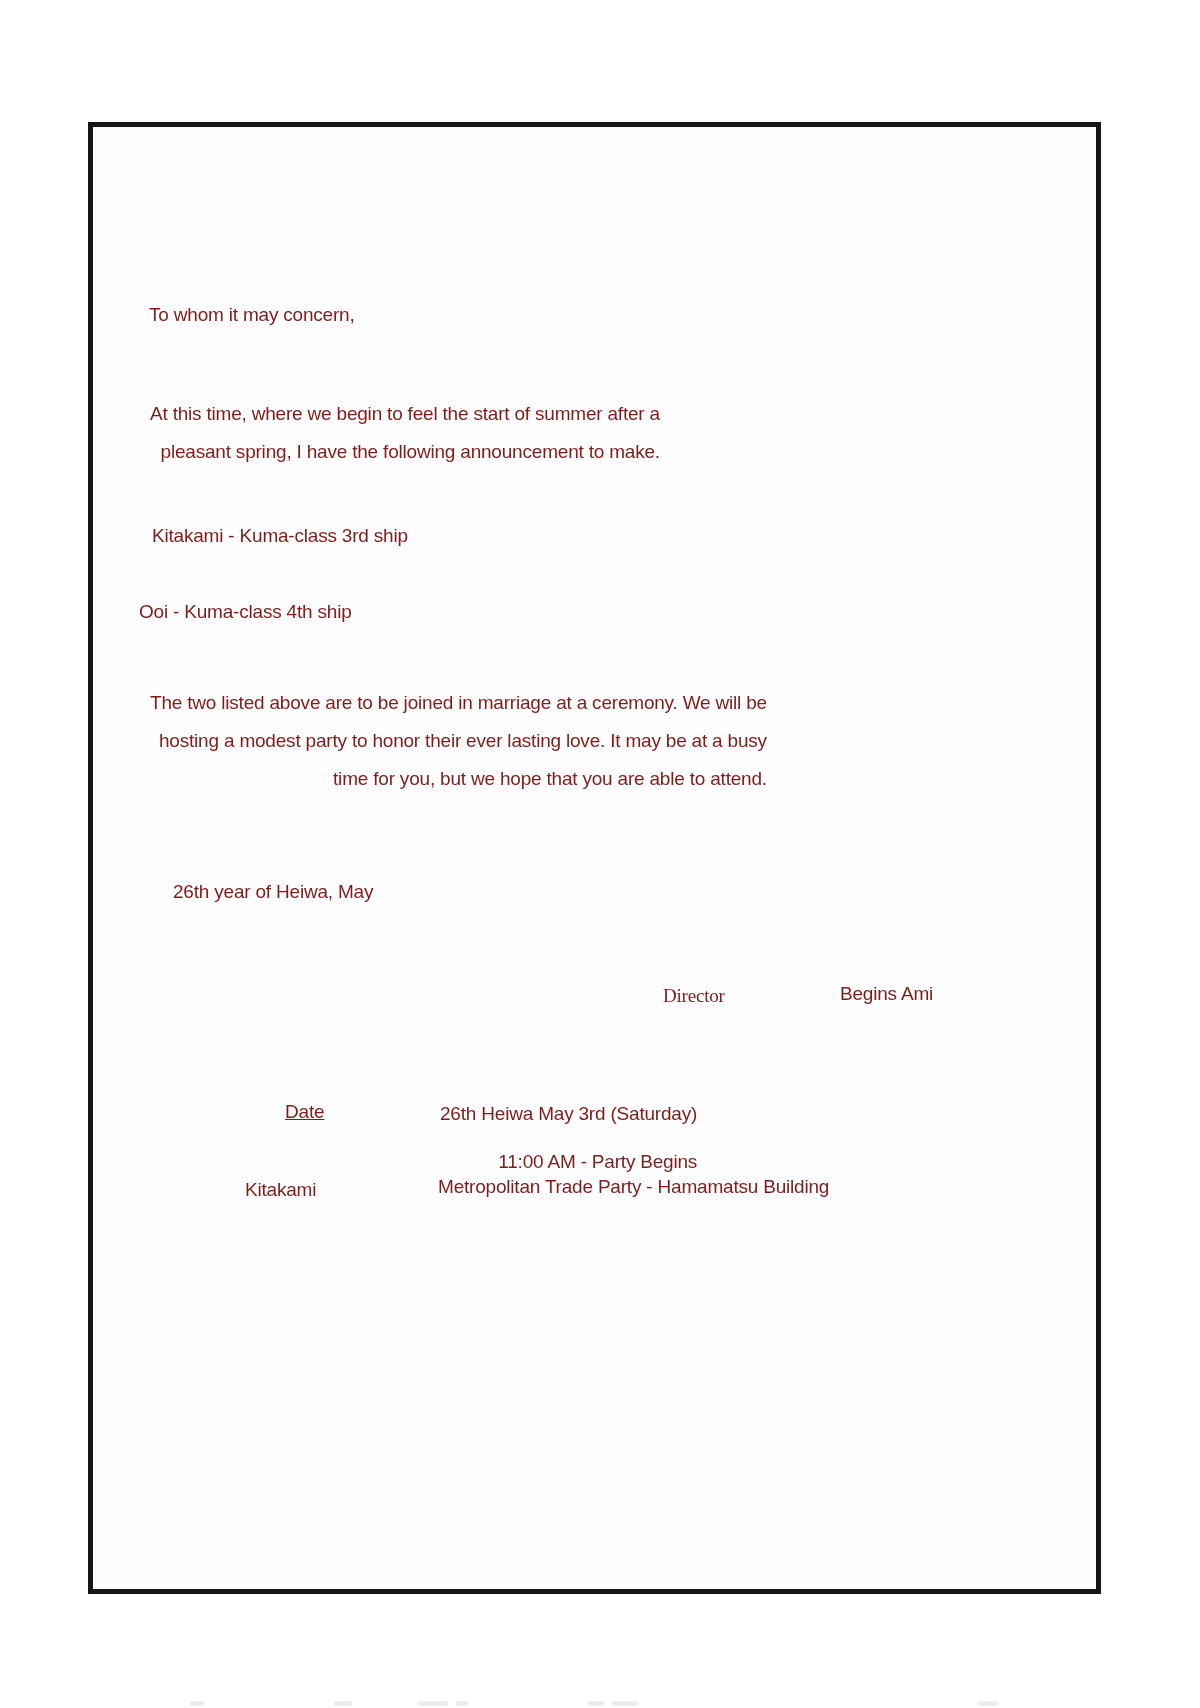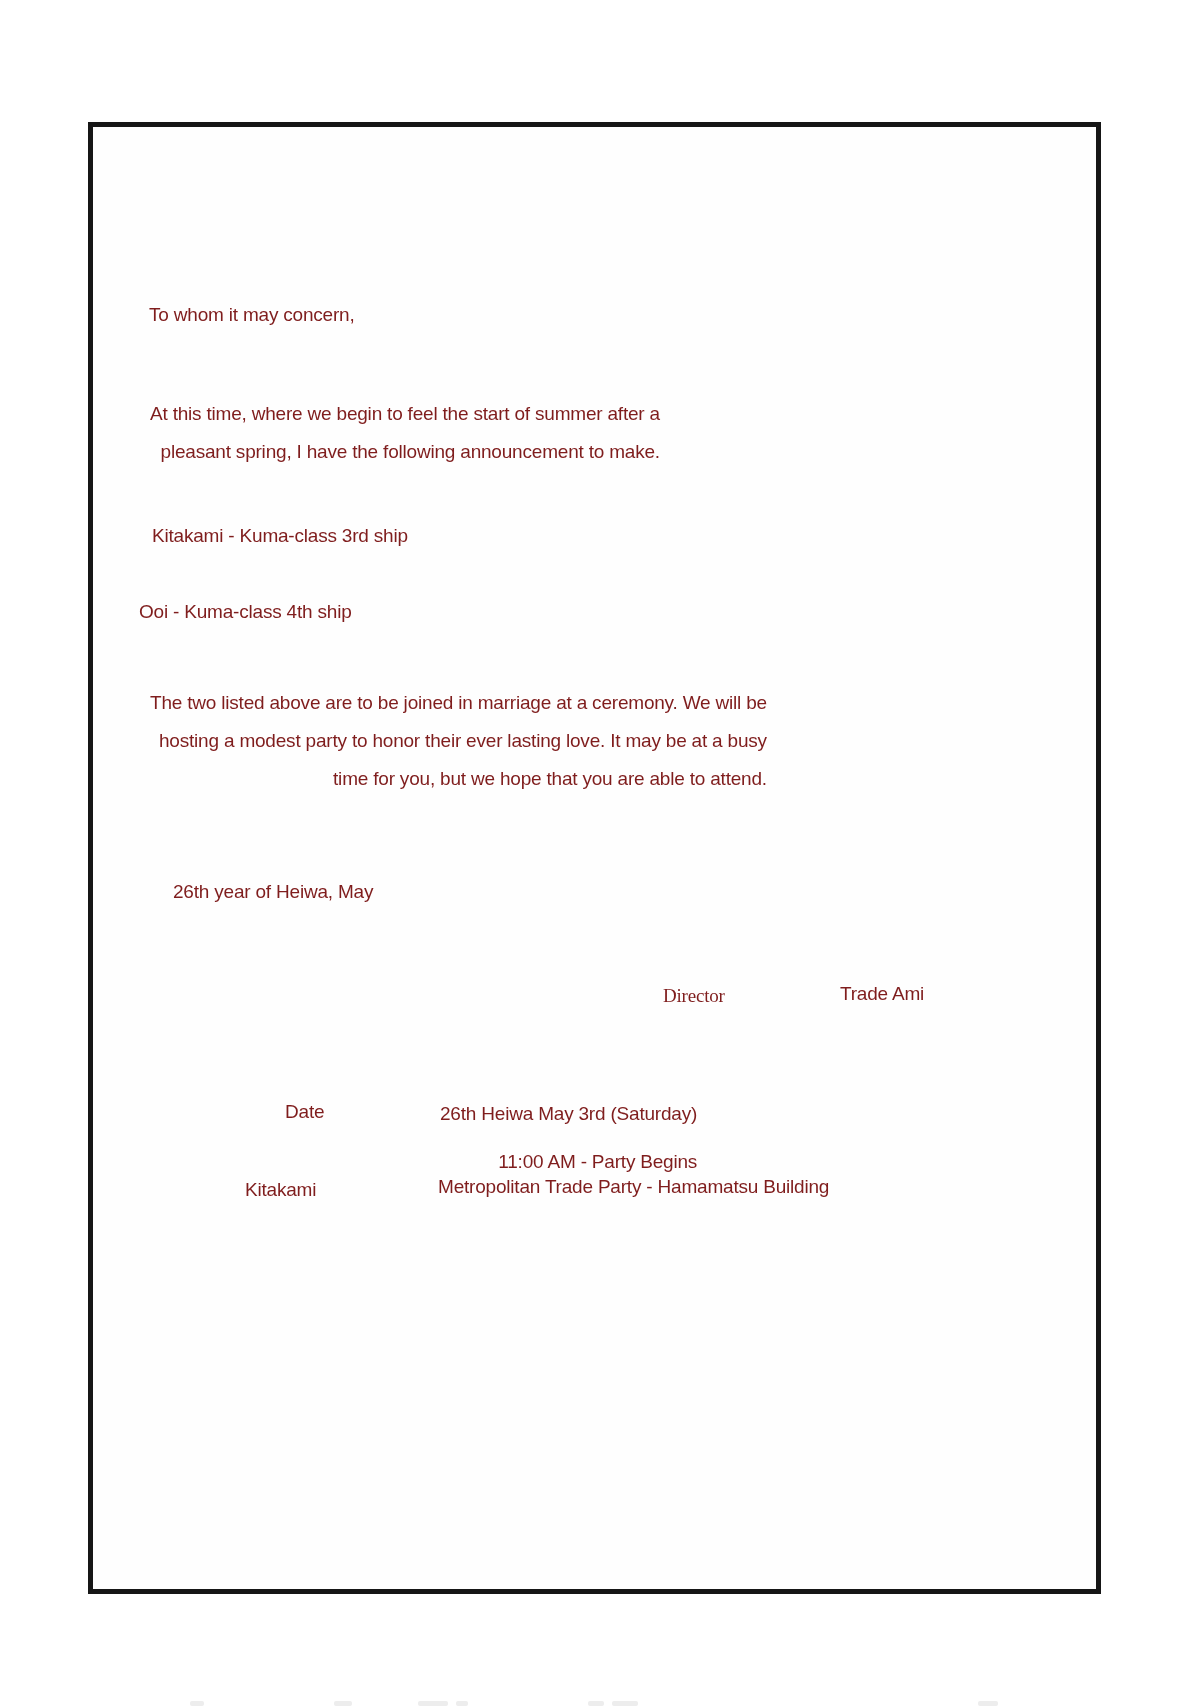--- a/index.html
+++ b/index.html
@@ -35,21 +35,21 @@
     text-align: right;
   }
   .salutation   { left: 149px; top: 296px; }
   .opening      { left: 150px; top: 352px; margin-top: 43px; }
   .ship-line-1  { left: 152px; top: 502px; margin-top: 15px; }
   .ship-line-2  { left: 139px; top: 593px; }
   .body-para    { left: 150px; top: 684px; }
   .era-date     { left: 153px; top: 873px; margin-left: 20px; }
   .sig-title    { left: 663px; top: 977px; font-family: Liberation Serif, serif; }
   .sig-name     { left: 840px; top: 975px; }
-  .date-label   { left: 285px; top: 1093px; }
+  .date-label   { left: 285px; top: 1093px; text-decoration: underline; }
   .date-value   { left: 440px; top: 1090px; line-height: 48px; }
   .loc-label    { left: 245px; top: 1171px; }
   .loc-value    { left: 438px; top: 1168px; }
   .artifact {
     position: absolute;
     top: 1701px;
     height: 5px;
     background: #ededed;
     border-radius: 2px;
   }
@@ -76,21 +76,21 @@
 <div class="hand ship-line-2">Ooi - Kuma-class 4th ship</div>
 
 <div class="hand body-para">The two listed above are to be joined in marriage at a ceremony.  We will be
 hosting a modest party to honor their ever lasting love.  It may be at a busy
 time for you, but we hope that you are able to attend.</div>
 
 <div class="hand era-date">26th year of Heiwa, May</div>
 
 <div class="hand sig-title">Director</div>
 
-<div class="hand sig-name">Trade Ami</div>
+<div class="hand sig-name">Begins Ami</div>
 
 <div class="hand date-label">Date</div>
 
 <div class="hand date-value">26th Heiwa May 3rd  (Saturday)
 11:00 AM - Party Begins</div>
 
 <div class="hand loc-label">Kitakami</div>
 
 <div class="hand loc-value">Metropolitan Trade Party -  Hamamatsu Building</div>
 

